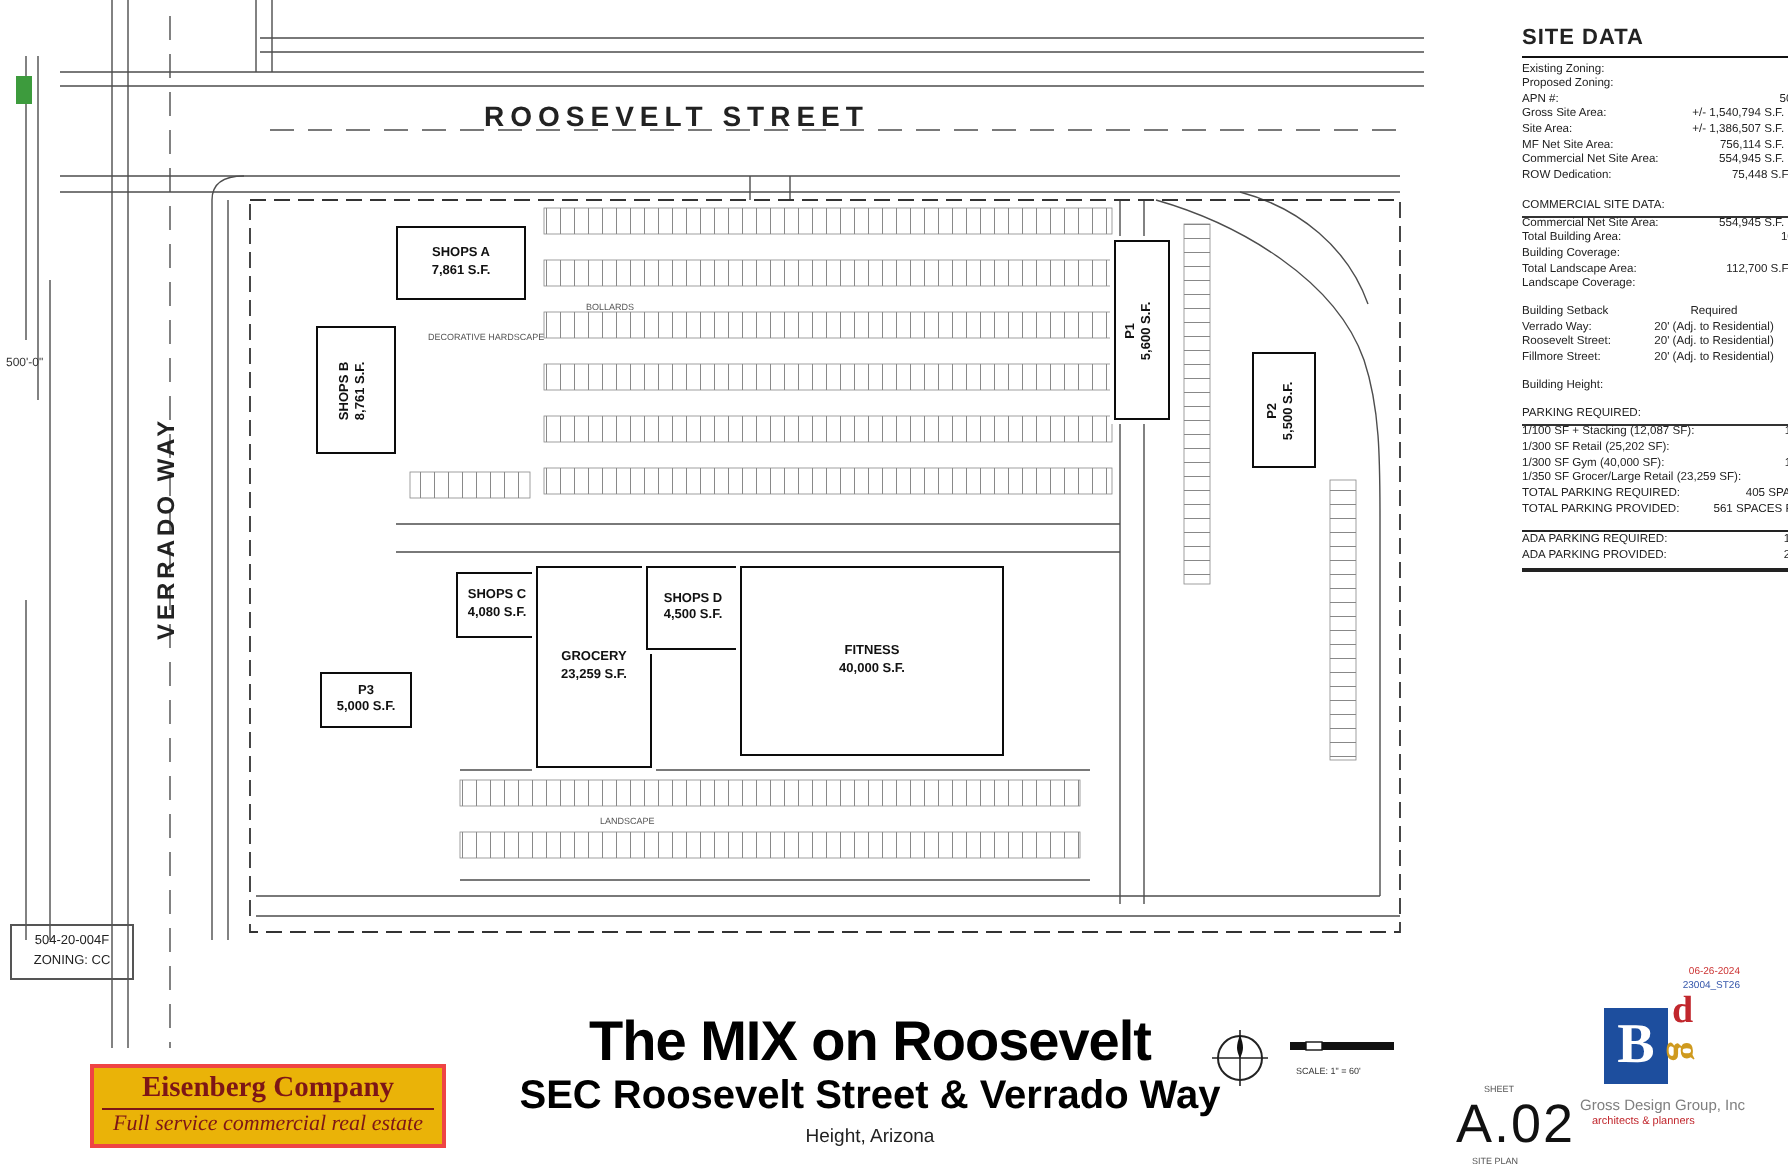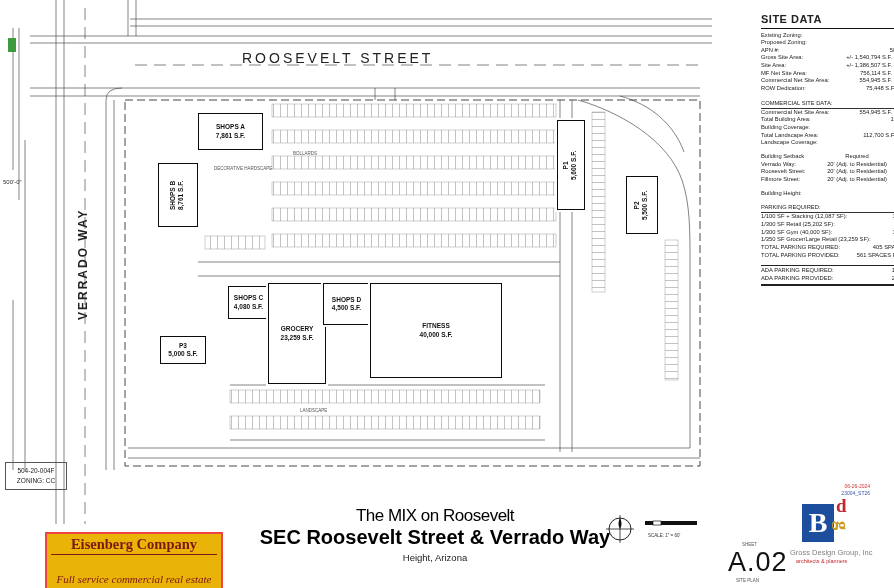--- a/index.html
+++ b/index.html
@@ -17,21 +17,21 @@
   #b-shopsb{left:158px;top:163px;width:38px;height:62px;}
   #b-shopsc{left:228px;top:286px;width:39px;height:31px;}
   #b-grocery{left:268px;top:283px;width:56px;height:99px;}
   #b-shopsd{left:323px;top:283px;width:45px;height:40px;}
   #b-fitness{left:370px;top:283px;width:130px;height:93px;}
   #b-p1{left:557px;top:120px;width:26px;height:88px;}
   #b-p2{left:626px;top:176px;width:30px;height:56px;}
   #b-p3{left:160px;top:336px;width:44px;height:26px;}
 
   
-  .street-top{position:absolute;left:242px;top:50px;font-weight:normal;font-size:14px;letter-spacing:3px;color:#222;}
+  .street-top{position:absolute;left:242px;top:50px;font-weight:bold;font-size:14px;letter-spacing:3px;color:#222;}
   .street-left{position:absolute;left:76px;top:196px;height:124px;writing-mode:vertical-rl;
                transform:rotate(180deg);font-weight:bold;font-size:12px;letter-spacing:2px;color:#222;}
   .dim-left{position:absolute;left:3px;top:179px;font-size:6px;color:#333;}
   .parcel-note{position:absolute;left:5px;top:462px;width:58px;border:0.8px solid #555;
                font-size:6.5px;line-height:1.5;text-align:center;padding:3px 1px;color:#222;}
   .anno{position:absolute;font-size:4.5px;color:#555;white-space:nowrap;}
 
   
   .site-data{position:absolute;left:761px;top:12px;width:162px;font-size:5.8px;line-height:1.32;color:#222;}
   .sd-title{margin:0 0 3px;padding-bottom:1px;font-size:11px;font-weight:bold;letter-spacing:.5px;
@@ -40,29 +40,29 @@
   .r span:last-child{text-align:right;}
   .sd-sec{margin-top:7px;border-bottom:.8px solid #333;padding-bottom:.5px;}
   .r3{display:grid;grid-template-columns:54px 1fr 24px;}
   .r3 span:nth-child(2){text-align:center;}
   .r3 span:nth-child(3){text-align:right;}
   .mt{margin-top:6px;}
   .sd-ada{margin-top:6px;border-top:1.4px solid #222;border-bottom:2.6px double #222;padding:1px 0 2px;}
 
   
   .titleblock{position:absolute;left:255px;top:507px;width:360px;text-align:center;color:#000;}
-  .titleblock h1{margin:0;font-size:17px;line-height:1;letter-spacing:-.5px;font-weight:normal;}
+  .titleblock h1{margin:0;font-size:28px;line-height:1;letter-spacing:-.5px;font-weight:bold;}
   .titleblock h3{margin:2px 0 0;font-size:20px;line-height:1.1;font-weight:bold;}
   .titleblock .city{margin-top:4px;font-size:9.5px;color:#222;}
 
   
   .eisenberg{position:absolute;left:45px;top:532px;width:178px;background:#eab308;border:2px solid #ef4444;
              text-align:center;padding:2px 4px 3px;box-sizing:border-box;}
   .e-name{font:bold 14.5px/1.15 "Liberation Serif",serif;color:#7d1616;border-bottom:1.2px solid #7d1616;padding-bottom:1px;}
-  .e-tag{font:italic 11px/1.2 "Liberation Serif",serif;color:#7d1616;margin-top:18px;}
+  .e-tag{font:italic 11px/1.2 "Liberation Serif",serif;color:#7d1616;margin-top:1px;}
 
   
   .bdg{position:absolute;left:788px;top:480px;width:104px;height:104px;}
   .stamp1{position:absolute;right:22px;top:3px;font-size:5px;color:#cc3333;}
   .stamp2{position:absolute;right:22px;top:10px;font-size:5px;color:#3355aa;}
   .bdg-b{position:absolute;left:14px;top:24px;width:32px;height:38px;background:#1d4e9e;color:#fff;
          display:flex;align-items:center;justify-content:center;font:bold 28px/1 "Liberation Serif",serif;}
   .bdg-d{position:absolute;left:48px;top:16px;color:#c1272d;font:bold 19px/1 "Liberation Serif",serif;}
   .bdg-g{position:absolute;left:50px;top:36px;color:#cf9a1e;font:bold 19px/1 "Liberation Serif",serif;
          transform:rotate(90deg);}

